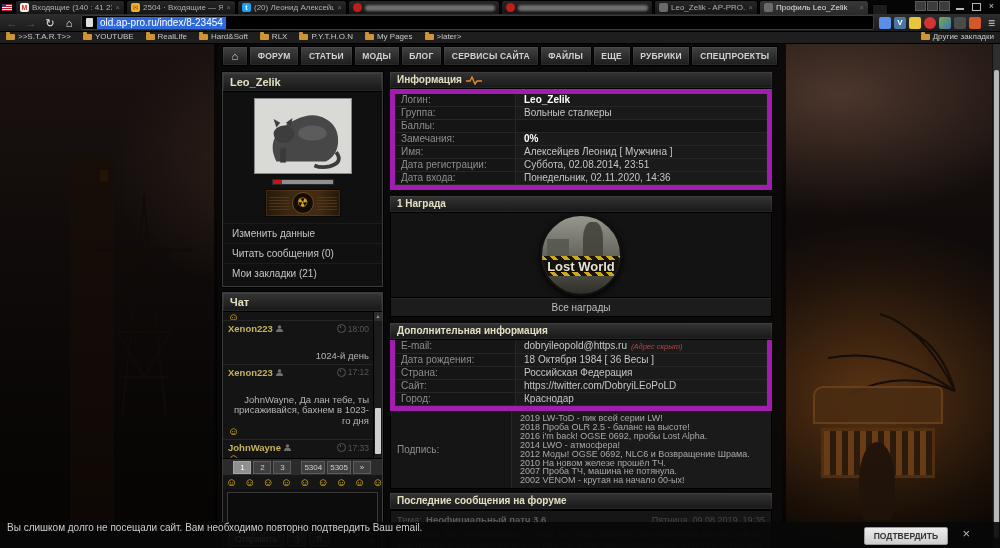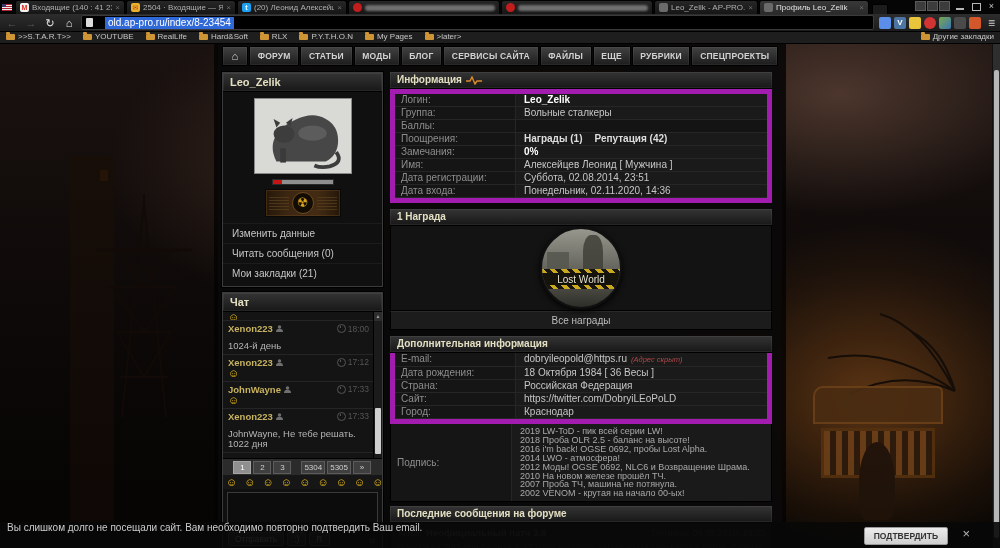--- a/index.html
+++ b/index.html
@@ -23,21 +23,21 @@
   .newtab{width:14px;height:9px;background:#1c1c1c;border:1px solid #000;border-bottom:none;border-radius:2px 2px 0 0;margin-left:2px;}
   .sysbox{display:flex;gap:1px;align-items:center;margin:0 6px 3px auto;}
   .sysbox span{width:9px;height:8px;background:#3c3c3c;border:1px solid #5a5a5a;display:block;}
   .winctl{display:flex;align-items:center;gap:8px;margin:0 6px 3px 0;}
   .wmin{width:8px;height:2px;background:#b8b8b8;margin-top:5px;}
   .wmax{width:7px;height:6px;border:1px solid #b8b8b8;}
   .wclose{color:#c8c8c8;font-size:9px;line-height:9px;}
   .toolbar{position:absolute;top:14px;left:0;right:0;height:18px;background:linear-gradient(#2d2d2d,#1b1b1b);display:flex;align-items:center;padding:0 5px;gap:5px;border-bottom:1px solid #000;box-sizing:border-box;}
   .tbtn{color:#e6e6e6;font-size:11px;line-height:14px;width:14px;text-align:center;flex:none;}
   .tbtn.dim{color:#585858;}
-  .abar{flex:1;height:13px;background:#000;border:1px solid #3a3a3a;border-radius:2px;display:flex;align-items:center;padding:0 4px;gap:12px;min-width:0;}
+  .abar{flex:1;height:13px;background:#000;border:1px solid #3a3a3a;border-radius:2px;display:flex;align-items:center;padding:0 4px;gap:4px;min-width:0;}
   .doc{width:7px;height:9px;background:#ddd;border-radius:1px;flex:none;}
   .urlsel{background:#2f68d8;color:#fff;font-size:10px;line-height:12px;padding:0 3px;white-space:nowrap;}
   .exticons{display:flex;gap:3px;flex:none;align-items:center;}
   .ext{width:12px;height:12px;border-radius:2px;font-size:8px;line-height:12px;text-align:center;color:#fff;font-weight:bold;}
   .menubtn{color:#d0d0d0;font-size:12px;line-height:14px;flex:none;margin-left:2px;}
   .bmbar{position:absolute;top:32px;left:0;right:0;height:12px;background:#1e1e1e;display:flex;align-items:flex-start;padding:0 6px;gap:12px;font-size:8px;color:#c6c6c6;border-bottom:1px solid #000;box-sizing:border-box;}
   .bm{display:flex;align-items:center;white-space:nowrap;}
   .folder{width:9px;height:6px;background:#cf9433;border-radius:1px;position:relative;margin-right:3px;flex:none;}
   .folder::before{content:"";position:absolute;top:-2px;left:0;width:4px;height:2px;background:#cf9433;border-radius:1px 1px 0 0;}
   .bmspacer{flex:1;}
@@ -75,21 +75,21 @@
   .plink{padding:4px 9px;font-size:10px;color:#c6c6c6;border-top:1px solid #1b1b1b;}
   
   .cbody{position:relative;height:146px;overflow:hidden;background:#141414;padding-right:8px;}
   .stubmsg{padding:0 5px;border-bottom:1px solid #252525;color:#f2c21a;font-size:11px;line-height:10px;height:8px;overflow:hidden;}
   .msg{border-bottom:1px solid #252525;padding:2px 5px;}
   .mhead{display:flex;align-items:center;font-size:9.5px;font-weight:bold;color:#c8b360;}
   .picon{margin-left:3px;flex:none;}
   .mtime{margin-left:auto;color:#555;font-size:8.5px;display:flex;align-items:center;gap:2px;font-weight:normal;}
   .clockc{width:7px;height:7px;border:1px solid #555;border-radius:50%;position:relative;flex:none;}
   .clockc::after{content:"";position:absolute;left:2px;top:1px;width:1px;height:2px;background:#555;}
-  .mtext{color:#b5b5b5;font-size:9.5px;line-height:10.5px;margin-top:7px;}
+  .mtext{color:#b5b5b5;font-size:9.5px;line-height:10.5px;margin-top:17px;text-align:right;}
   .memoji{color:#f2c21a;font-size:11px;line-height:11px;}
   .cscroll{position:absolute;right:0;top:0;bottom:0;width:8px;background:#1b1b1b;border-left:1px solid #000;}
   .cup{height:9px;background:#2d2d2d;color:#9a9a9a;font-size:5px;text-align:center;line-height:9px;}
   .cthumb{position:absolute;left:1px;right:1px;top:96px;height:46px;background:#cfcfcf;border-radius:1px;}
   .cpages{height:16px;background:#2b2b2b;border-top:1px solid #000;display:flex;align-items:center;justify-content:flex-end;gap:2px;padding:0 11px 0 4px;}
   .pg{min-width:12px;padding:0 2px;height:11px;line-height:11px;background:#3f3f3f;border:1px solid #5c5c5c;color:#cfcfcf;font-size:8px;text-align:center;}
   .pg.cur{background:#8f8f8f;color:#fff;border-color:#a5a5a5;}
   .pggap{width:6px;}
   .cemoji{height:14px;line-height:14px;padding:0 3px;color:#f2c21a;font-size:11px;letter-spacing:2px;overflow:hidden;background:#161616;white-space:nowrap;}
   .cinput{height:34px;margin:3px 4px;background:#0c0c0c;border:1px solid #3a3a3a;}
@@ -105,21 +105,21 @@
   .val{flex:1;padding:0 8px;color:#c6c6c6;font-size:10px;line-height:12px;background:#1a1a1a;white-space:nowrap;overflow:hidden;}
   .val.bold{font-weight:bold;color:#fff;}
   .vlink{font-weight:bold;color:#dedede;margin-right:12px;}
   .secgap{height:6px;}
   .awbody{height:84px;background:#131313;border:1px solid #000;border-top:none;display:flex;align-items:center;justify-content:center;}
   .medal{width:78px;height:78px;border-radius:50%;position:relative;overflow:hidden;background:linear-gradient(180deg,#97978d,#61615a 55%,#2e2e28);border:2px solid #101010;box-shadow:0 2px 6px #000;}
   .mfig{position:absolute;left:52%;top:8%;width:26%;height:52%;background:#3f4038;border-radius:40% 40% 20% 20%;opacity:.85;}
   .mshed{position:absolute;left:6%;top:30%;width:28%;height:22%;background:#55564e;opacity:.85;}
   .mstripe{position:absolute;left:0;right:0;height:4px;background:repeating-linear-gradient(45deg,#caa91e 0 4px,#17150d 4px 8px);}
   .ms1{top:calc(57% - 4px);} .ms2{top:calc(57% + 12px);}
-  .mband{position:absolute;left:0;right:0;top:57%;height:12px;background:#15130c;display:flex;align-items:center;justify-content:center;color:#e6e3d2;font-size:10px;font-weight:normal;text-shadow:0 1px 1px #000;}
+  .mband{position:absolute;left:0;right:0;top:57%;height:12px;background:#15130c;display:flex;align-items:center;justify-content:center;color:#e6e3d2;font-size:13px;font-weight:bold;text-shadow:0 1px 1px #000;}
   .allawards{height:17px;line-height:17px;text-align:center;background:#1c1c1c;border:1px solid #000;border-top:1px solid #2a2a2a;color:#bdbdbd;font-size:10px;}
   .redstrip{height:12px;line-height:12px;background:#2a0202;border:1px solid #000;border-top:none;padding:0 5px;color:#e01010;font-weight:bold;font-size:9.5px;}
   .note{color:#b04848;font-size:7.5px;font-style:italic;margin-left:4px;}
   .sigrow{display:flex;border:1px solid #000;border-top:none;background:#1a1a1a;}
   .siglbl{width:108px;flex:none;padding:3px 6px;color:#8d8d8d;font-size:10px;border-right:1px solid #262626;background:#151515;display:flex;align-items:center;}
   .sig{flex:1;padding:3px 8px;color:#a9a9a9;font-size:9px;line-height:8.9px;}
   .topicblock{border:1px solid #000;background:#161616;padding:3px 6px;height:40px;box-sizing:border-box;}
   .trowline{display:flex;font-size:9.5px;align-items:baseline;}
   .tlabel{color:#4e4e4e;margin-right:4px;}
   .ttitle{color:#5c5c5c;font-weight:bold;}
@@ -335,20 +335,21 @@
                   <span>Xenon223</span>
                 <svg class="picon" width="7" height="7" viewBox="0 0 8 8">
                     <circle cx="4" cy="2.4" r="2" fill="#6f6f6f"></circle>
                     <path d="M0 8 a4 3.6 0 0 1 8 0 z" fill="#6f6f6f"></path>
                   </svg>
                 <span class="mtime">
                     <span class="clockc"></span>
                     <span>17:12</span>
                   </span>
               </div>
+              <div class="mtext">JohnWayne, Да лан тебе, ты присаживайся, бахнем в 1023-го дня</div>
               <div class="memoji">☺</div>
             </div>
 
             <div class="msg">
               <div class="mhead">
                   <span>JohnWayne</span>
                 <svg class="picon" width="7" height="7" viewBox="0 0 8 8">
                     <circle cx="4" cy="2.4" r="2" fill="#6f6f6f"></circle>
                     <path d="M0 8 a4 3.6 0 0 1 8 0 z" fill="#6f6f6f"></path>
                   </svg>
@@ -416,24 +417,20 @@
               <span class="val bold">Leo_Zelik</span>
             </div>
           <div class="trow">
               <span class="lbl">Группа:</span>
               <span class="val">Вольные сталкеры</span>
             </div>
           <div class="trow">
               <span class="lbl">Баллы:</span>
             </div>
           <div class="trow">
-              <span class="lbl">Поощрения:</span>
-              <span class="val"><span class="vlink">Награды (1)</span><span class="vlink">Репутация (42)</span></span>
-            </div>
-          <div class="trow">
               <span class="lbl">Замечания:</span>
               <span class="val bold">0%</span>
             </div>
           <div class="trow">
               <span class="lbl">Имя:</span>
               <span class="val">Алексейцев Леонид [ Мужчина ]</span>
             </div>
           <div class="trow">
               <span class="lbl">Дата регистрации:</span>
               <span class="val">Суббота, 02.08.2014, 23:51</span>

